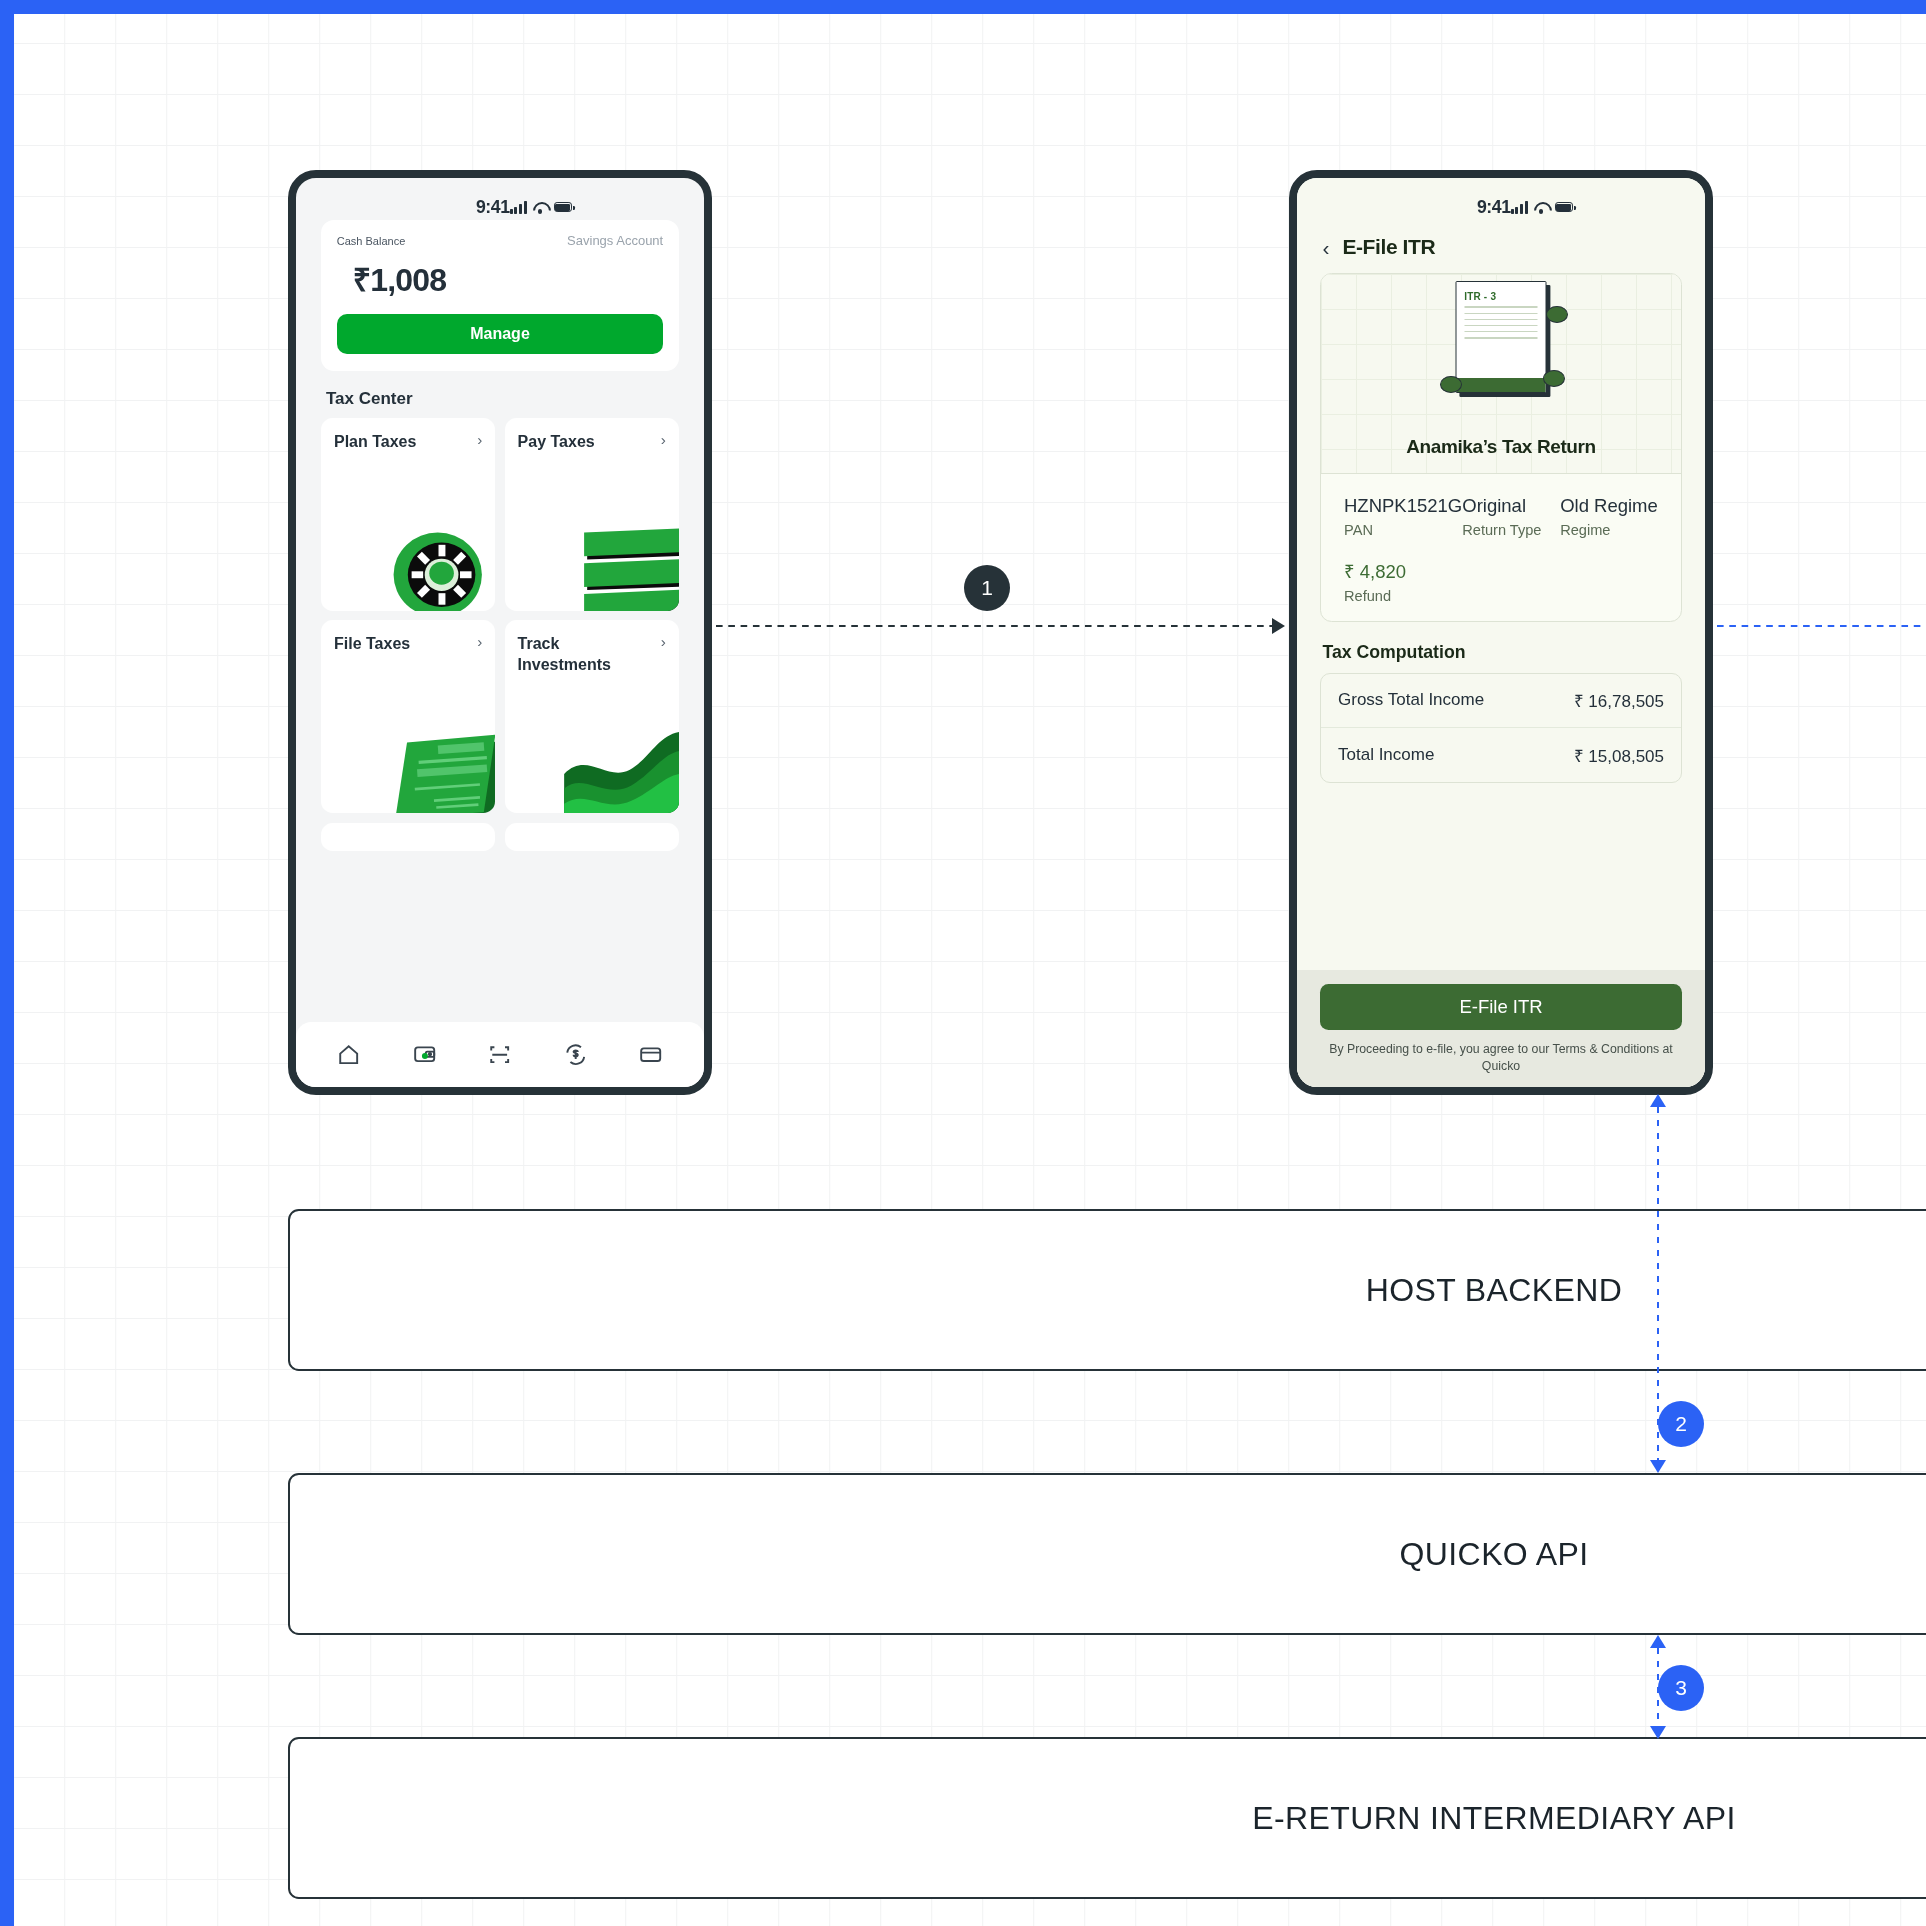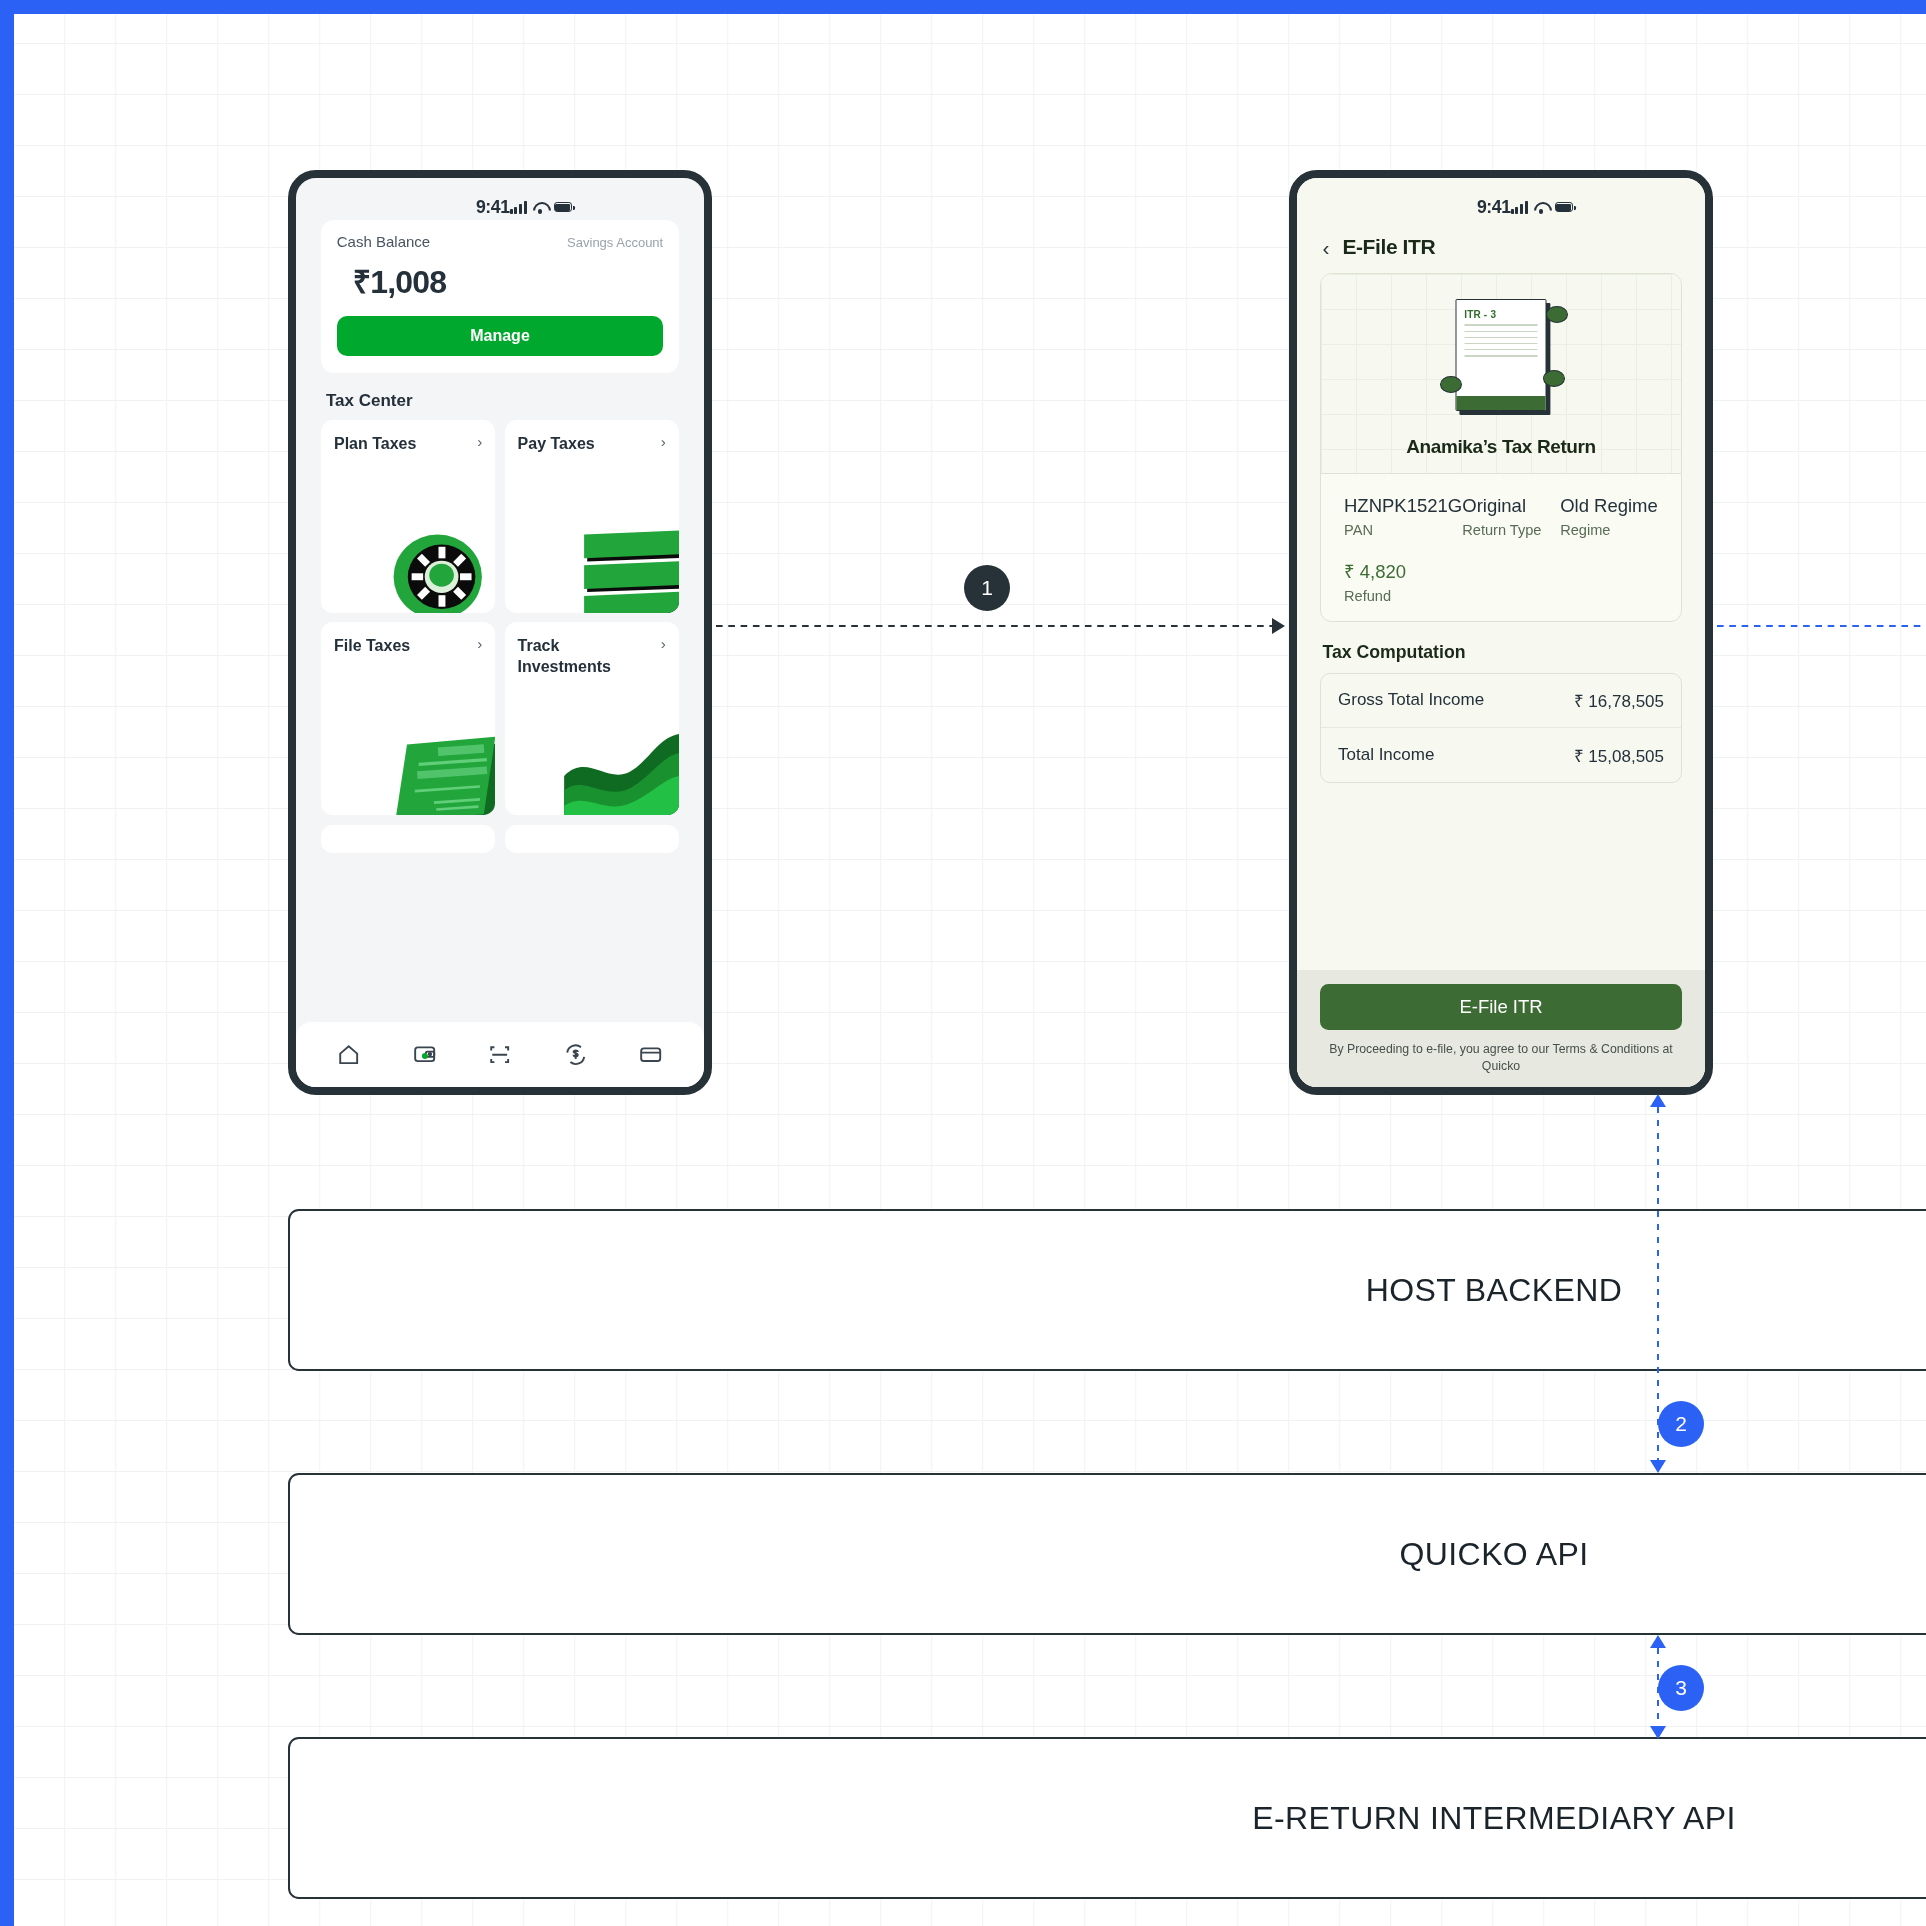--- a/index.html
+++ b/index.html
@@ -77,21 +77,21 @@
   .av-face{position:absolute;left:10.8px;top:10px;width:11.6px;height:16px;background:#C89B6B;border-radius:5.4px;}
   .av-beard{position:absolute;left:11.6px;top:11.6px;width:11.6px;height:17px;background:#28246B;border-radius:1.5px 6.2px 7px 1.5px;}
   .av-neck{position:absolute;left:11.6px;top:25px;width:8.5px;height:11.6px;background:#C89B6B;}
 
   
   .balance-card {
     margin:0 25.4px; background:#FFFFFF; border-radius:13px;
     padding:13px 15.4px 17px 15.4px;
   }
   .bal-row { display:flex; justify-content:space-between; align-items:baseline; }
-  .bal-label { font-size:15px; color:#4A5561; }
+  .bal-label { font-size:11px; color:#4A5561; }
   .bal-sub   { font-size:13px; color:#9AA3AC; }
   .bal-amount{ font-size:32px; font-weight:700; color:#24303A; letter-spacing:-0.8px; margin-top:8.5px;margin-left:16px;}
   .manage-btn {
     margin-top:14px; height:40px; border-radius:10px; background:#00A82D;
     display:flex; align-items:center; justify-content:center;
     color:#fff; font-size:16px; font-weight:600;
   }
 
   
   .section-title { font-size:17px; font-weight:600; color:#24303A; padding:18.5px 0 9.2px 30px;}
@@ -125,21 +125,21 @@
   }
   .ret-hero {
     height:200px; position:relative; overflow:hidden;
     background:
       linear-gradient(to right,#EAEFE1 0.8px,transparent 0.8px) 0 0/35px 35px,
       linear-gradient(to bottom,#EAEFE1 0.8px,transparent 0.8px) 0 0/35px 35px,
       #F7F9F0;
     border-bottom:1.2px solid #DDE3D4;
   }
   .doc {
-    position:absolute; left:50%; top:25px; transform:translateX(-50%);
+    position:absolute; left:50%; top:7px; transform:translateX(-50%);
     width:91px; height:112px; background:#fff; border:1.5px solid #263238; border-radius:1.2px;
     box-shadow:3.9px 3.9px 0 #263238;
   }
   .doc-label{font-size:10px;font-weight:700;color:#2F6B2A;padding:8.5px 0 0 7.7px;letter-spacing:0.2px;}
   .doc-lines{padding:4.6px 7.7px 0 7.7px;}
   .doc-lines i{display:block;height:1.2px;background:#C9D6C1;margin-bottom:5px;}
   .doc-foot{position:absolute;left:0;right:0;bottom:0;height:14.6px;background:#3C6B33;}
   .leaf{position:absolute;width:22.3px;height:17px;background:#3C6B33;border:1.5px solid #263238;border-radius:50%;}
   .hero-title{
     position:absolute; left:0; right:0; bottom:15.4px; text-align:center;

